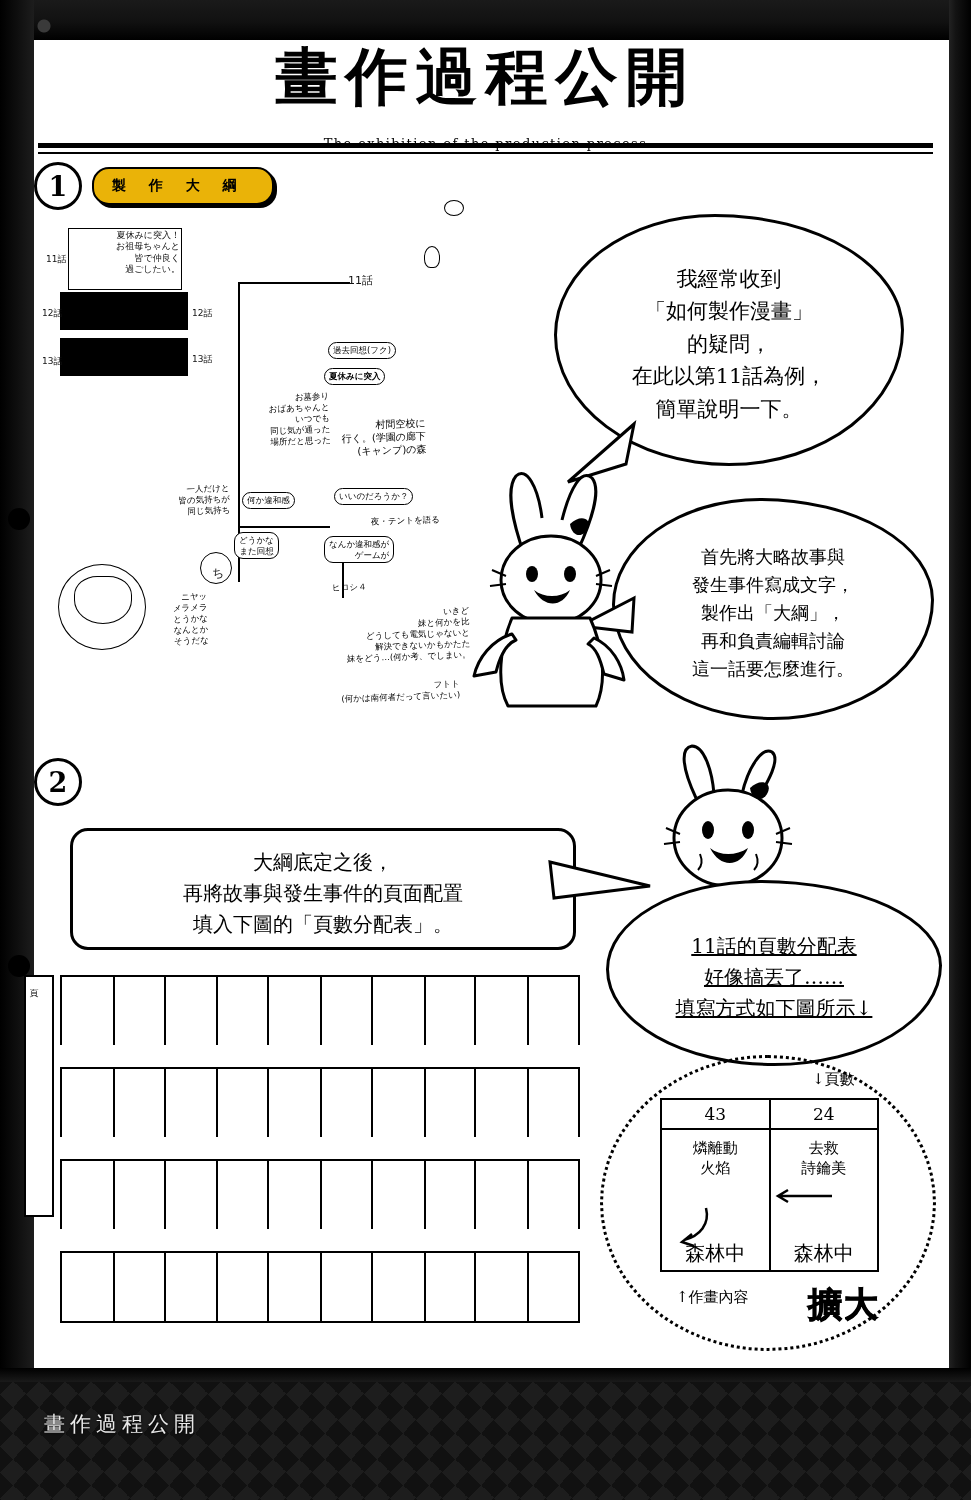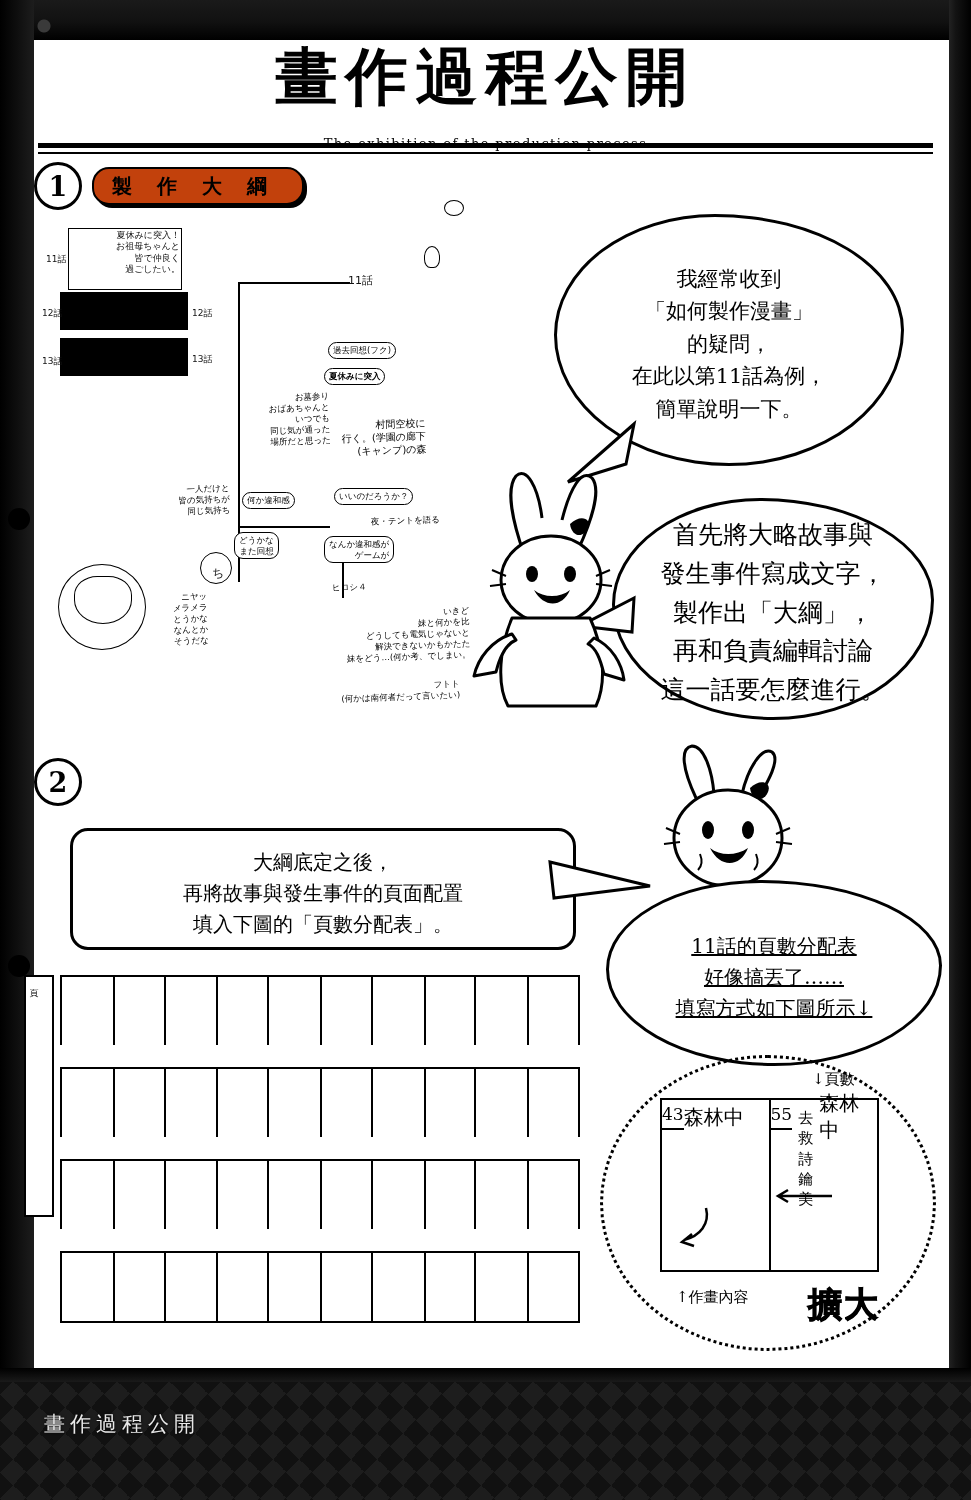--- a/index.html
+++ b/index.html
@@ -70,24 +70,24 @@
 
   
   .sec{position:absolute;display:flex;align-items:center;gap:10px;}
   .sec-num{
     width:42px;height:42px;border:3px solid #000;border-radius:50%;
     display:flex;align-items:center;justify-content:center;
     font-family:"DejaVu Serif","Liberation Serif",serif;
     font-size:27px;font-weight:bold;background:#fff;
   }
   .sec-bar{
-    height:34px;border:2px solid #000;border-radius:17px;background:#c2410c;
+    height:34px;border:2px solid #000;border-radius:17px;background:#eab308;
     display:flex;align-items:center;padding:0 26px 0 18px;
     font-family:"DejaVu Serif","Liberation Serif",serif;
-    font-size:20px;font-weight:bold;letter-spacing:9px;
+    font-size:14px;font-weight:bold;letter-spacing:9px;
     box-shadow:3px 3px 0 #000;
   }
 
   
   .balloon{
     position:absolute;border:3px solid #000;background:#fff;
     font-family:"DejaVu Serif","Liberation Serif",serif;
     text-align:center;color:#000;
     display:flex;align-items:center;justify-content:center;
   }
@@ -138,21 +138,21 @@
 
   
   .zoom-circle{
     position:absolute;left:600px;top:1055px;width:330px;height:290px;
     border:3px dotted #000;border-radius:50%;
   }
   .zoom-table{
     position:absolute;left:660px;top:1098px;width:215px;height:170px;
     border:2px solid #000;background:#fff;display:flex;
   }
-  .zt-col{flex:1;border-right:2px solid #000;display:flex;flex-direction:row;}
+  .zt-col{flex:1;border-right:2px solid #000;display:flex;flex-direction:column;}
   .zt-col:last-child{border-right:none;}
   .zt-head{
     height:28px;border-bottom:2px solid #000;display:flex;align-items:center;justify-content:center;
     font-family:"DejaVu Serif","Liberation Serif",serif;font-size:17px;
   }
   .zt-body{
     flex:1;padding:8px 6px 4px;font-family:"DejaVu Serif","Liberation Serif",serif;
     font-size:15px;line-height:1.35;white-space:pre-line;text-align:center;
   }
   .zt-foot{
@@ -267,21 +267,21 @@
     <div class="txt">我經常收到
 「如何製作漫畫」
 的疑問，
 在此以第11話為例，
 簡單說明一下。</div>
   </div>
   <svg class="tail" style="left:556px;top:420px;width:90px;height:70px;" viewBox="0 0 90 70">
     <polygon points="78,4 12,62 70,44" fill="#fff" stroke="#000" stroke-width="3"></polygon>
   </svg>
 
-  <div class="balloon cloud" style="left:612px;top:498px;width:316px;height:216px;font-size:25px;">
+  <div class="balloon cloud" style="left:612px;top:498px;width:316px;height:216px;font-size:18px;">
     <div class="txt">首先將大略故事與
 發生事件寫成文字，
 製作出「大綱」，
 再和負責編輯討論
 這一話要怎麼進行。</div>
   </div>
   <svg class="tail" style="left:578px;top:592px;width:60px;height:60px;" viewBox="0 0 60 60">
     <polygon points="56,6 2,34 54,40" fill="#fff" stroke="#000" stroke-width="3"></polygon>
   </svg>
 
@@ -376,24 +376,26 @@
     </div>
   </div>
 
   <div class="zoom-circle"></div>
 
   <div class="zoom-lbl" style="left:812px;top:1070px;">↓頁數</div>
 
   <div class="zoom-table">
     <div class="zt-col">
       <div class="zt-head">43</div>
+      <div class="zt-body">燐離動
+火焰</div>
       <div class="zt-foot">森林中</div>
     </div>
     <div class="zt-col">
-      <div class="zt-head">55</div>
+      <div class="zt-head">24</div>
       <div class="zt-body">去救
 詩鑰美</div>
       <div class="zt-foot">森林中</div>
     </div>
   </div>
 
   <svg style="position:absolute;left:770px;top:1186px;width:64px;height:20px;" viewBox="0 0 64 20">
     <path d="M62 10 L10 10 M18 4 L8 10 L18 16" fill="none" stroke="#000" stroke-width="2.5"></path>
   </svg>
   <svg style="position:absolute;left:672px;top:1206px;width:46px;height:46px;" viewBox="0 0 46 46">

